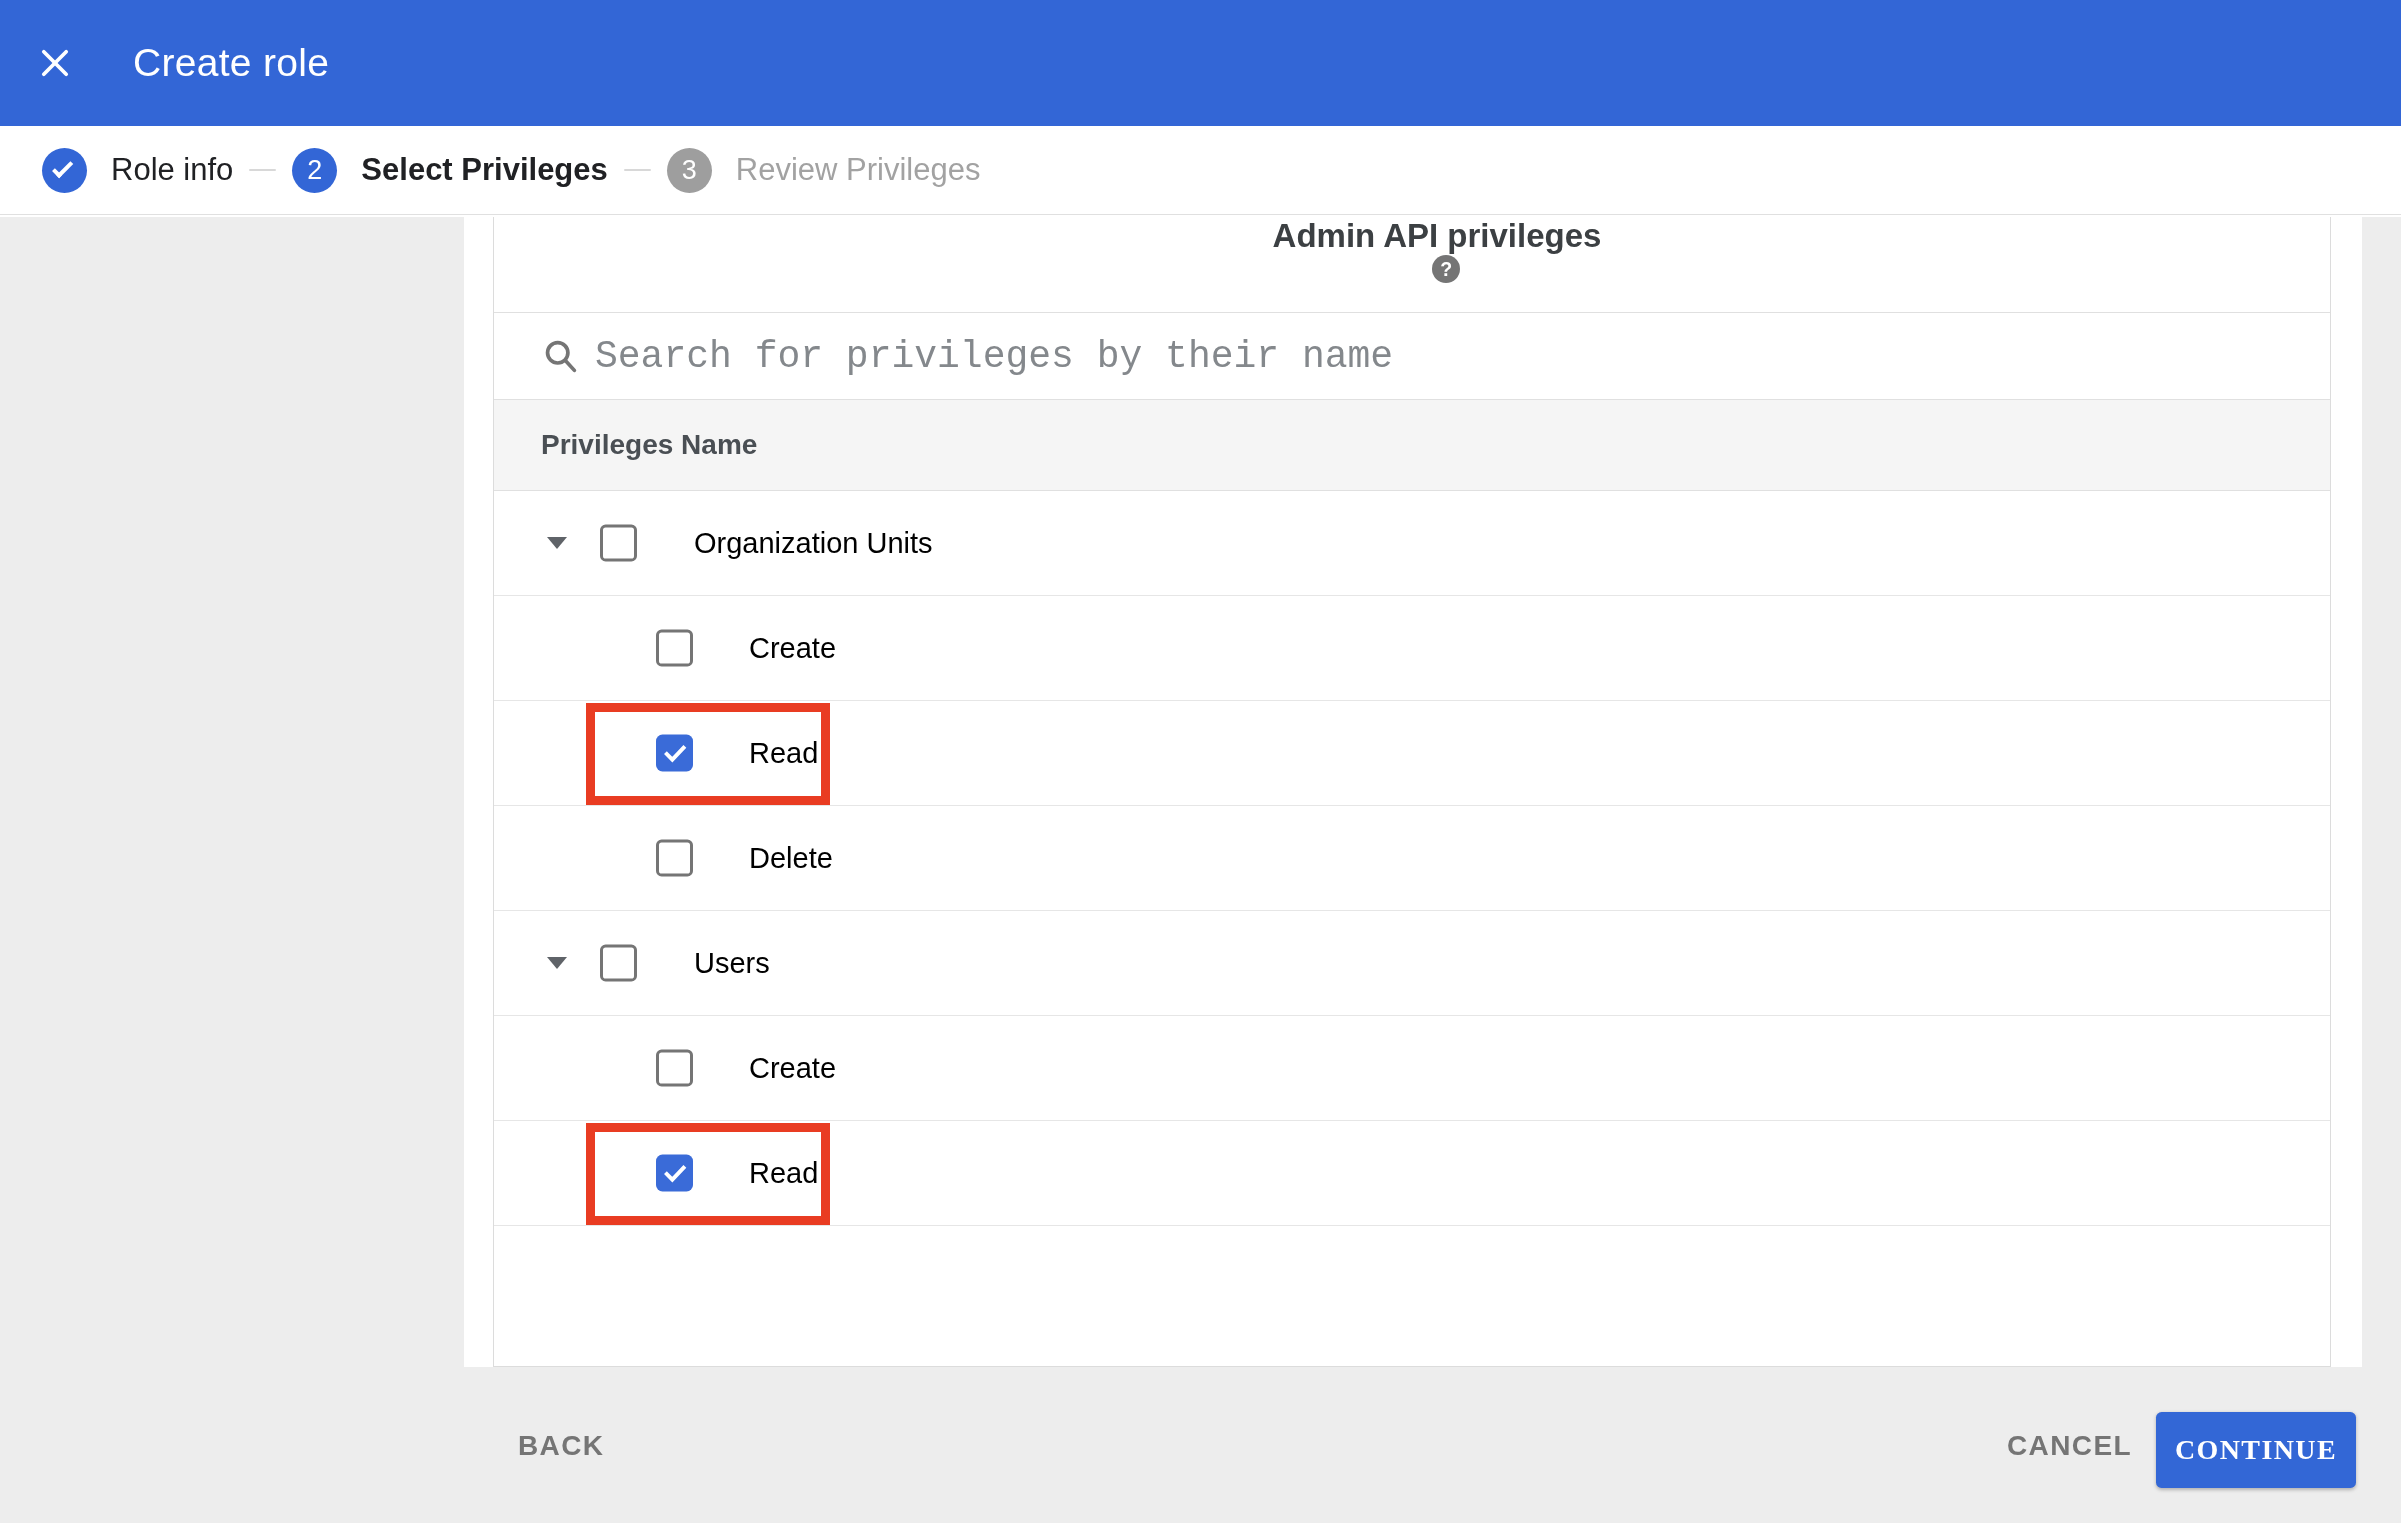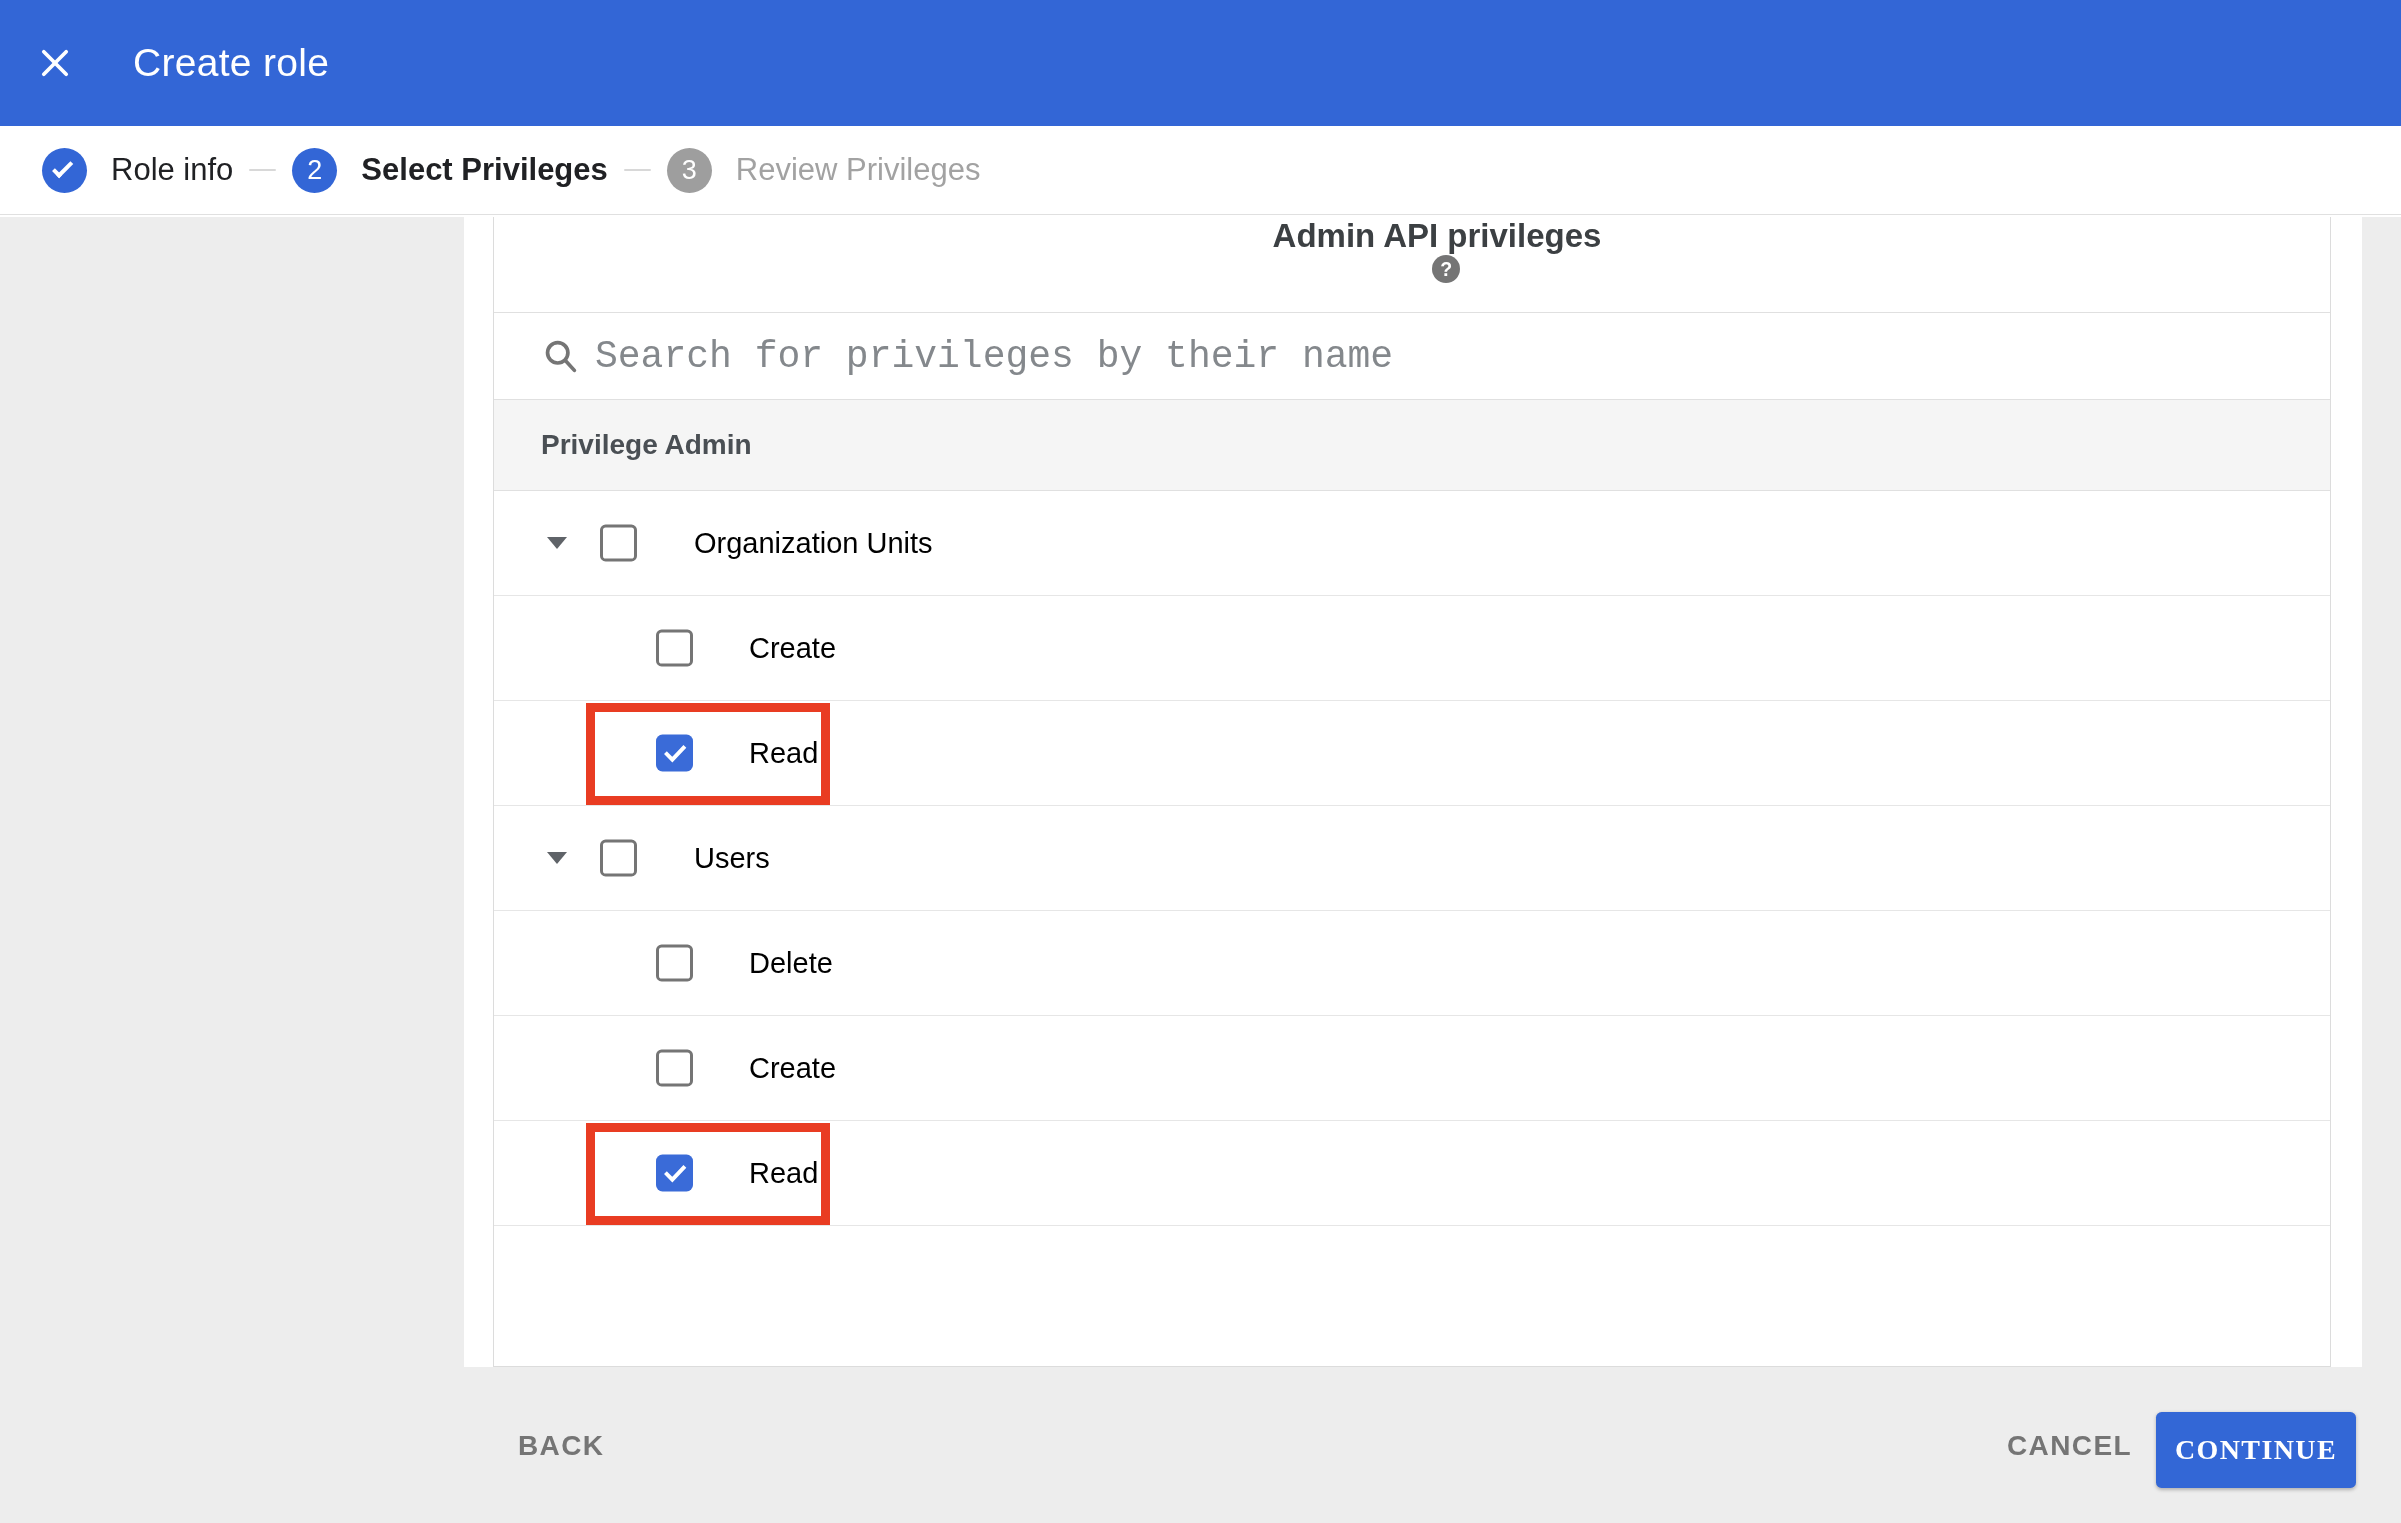--- a/index.html
+++ b/index.html
@@ -200,21 +200,21 @@
 
   <div class="search-row">
     <svg class="search-icon" width="37" height="37" viewBox="0 0 40 40">
       <circle cx="17" cy="16" r="11" fill="none" stroke="#757575" stroke-width="4"></circle>
       <line x1="25" y1="24" x2="35" y2="35" stroke="#757575" stroke-width="4" stroke-linecap="round"></line>
     </svg>
     <input class="search-input" type="text" placeholder="Search for privileges by their name" style="">
   </div>
 
   <div class="table-header">
-    <span class="table-header-label">Privilege Admin</span>
+    <span class="table-header-label">Privileges Name</span>
   </div>
 
   <div id="rows-container">
   <div class="priv-row parent">
     <span class="caret"></span>
     <span class="checkbox"></span>
     <span class="row-label">Organization Units</span>
 
   </div>
 
@@ -230,31 +230,31 @@
     <span class="checkbox checked">
           <svg width="28" height="28" viewBox="0 0 24 24">
             <path d="M5 12.5l4.7 4.7L19.3 7.2" fill="none" stroke="#ffffff" stroke-width="3.4" stroke-linecap="square"></path>
           </svg>
         </span>
     <span class="row-label">Read</span>
     <span class="highlight-box"></span>
   </div>
 
 
+  <div class="priv-row child">
+
+    <span class="checkbox"></span>
+    <span class="row-label">Delete</span>
+
+  </div>
+
   <div class="priv-row parent">
     <span class="caret"></span>
     <span class="checkbox"></span>
     <span class="row-label">Users</span>
-
-  </div>
-
-  <div class="priv-row child">
-
-    <span class="checkbox"></span>
-    <span class="row-label">Delete</span>
 
   </div>
 
   <div class="priv-row child">
 
     <span class="checkbox"></span>
     <span class="row-label">Create</span>
 
   </div>
 

